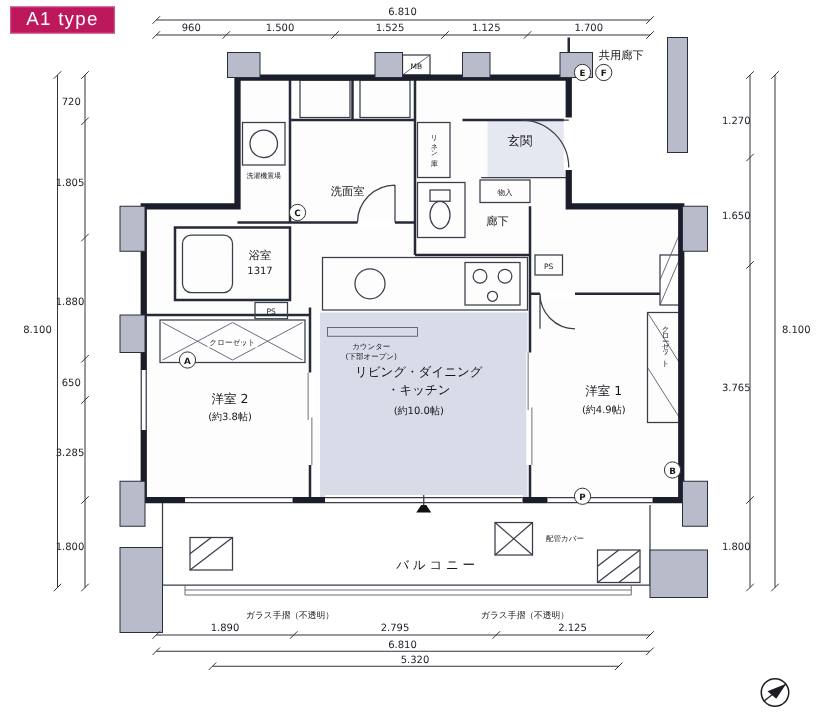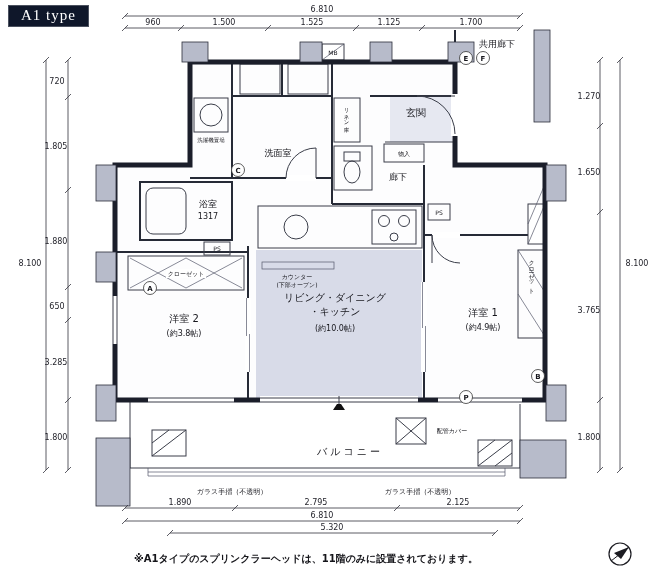--- a/index.html
+++ b/index.html
@@ -1,19 +1,19 @@
 <!DOCTYPE html>
 <html><head>
 <meta charset="utf-8">
 <style>
   html,body{margin:0;padding:0;background:#fff;}
   .page{position:relative;width:662px;height:574px;background:#fff;overflow:hidden;
         font-family:"DejaVu Sans",sans-serif;}
-  .badge{position:absolute;left:8px;top:5px;background:#0f172a;color:#fff;
-         font-family:Liberation Serif, serif;font-size:15px;
+  .badge{position:absolute;left:8px;top:5px;background:#be185d;color:#fff;
+         font-family:Liberation Sans, sans-serif;font-size:15px;
          letter-spacing:1px;padding:2px 13px 3px;box-shadow:inset 0 0 0 1px rgba(255,255,255,.25);}
   .note{position:absolute;left:0;right:50px;top:552px;text-align:center;
         font-size:10px;font-weight:600;color:#15151a;}
   svg{position:absolute;left:0;top:0;}
   svg text{font-family:"DejaVu Sans",sans-serif;fill:#16161c;}
   .dim{font-size:8px;fill:#23232b;}
   .room{font-size:10px;}
   .rsize{font-size:8px;}
   .mid{font-size:9px;}
   .tiny{font-size:6px;}
@@ -297,14 +297,13 @@
       </g>
     </g>
 
     <g>
       <circle cx="620" cy="554" r="11" fill="#fff" stroke="#1c1c22" stroke-width="1.2"></circle>
       <line x1="611" y1="561" x2="629" y2="547" stroke="#1c1c22" stroke-width="1"></line>
       <path d="M629,547 L614,553 L621,559 Z" fill="#1c1c22"></path>
     </g>
   </svg>
 
-  <div class="note">※A1タイプのスプリンクラーヘッドは、11階のみに設置されております。</div>
 </div>
 
 </body></html>

